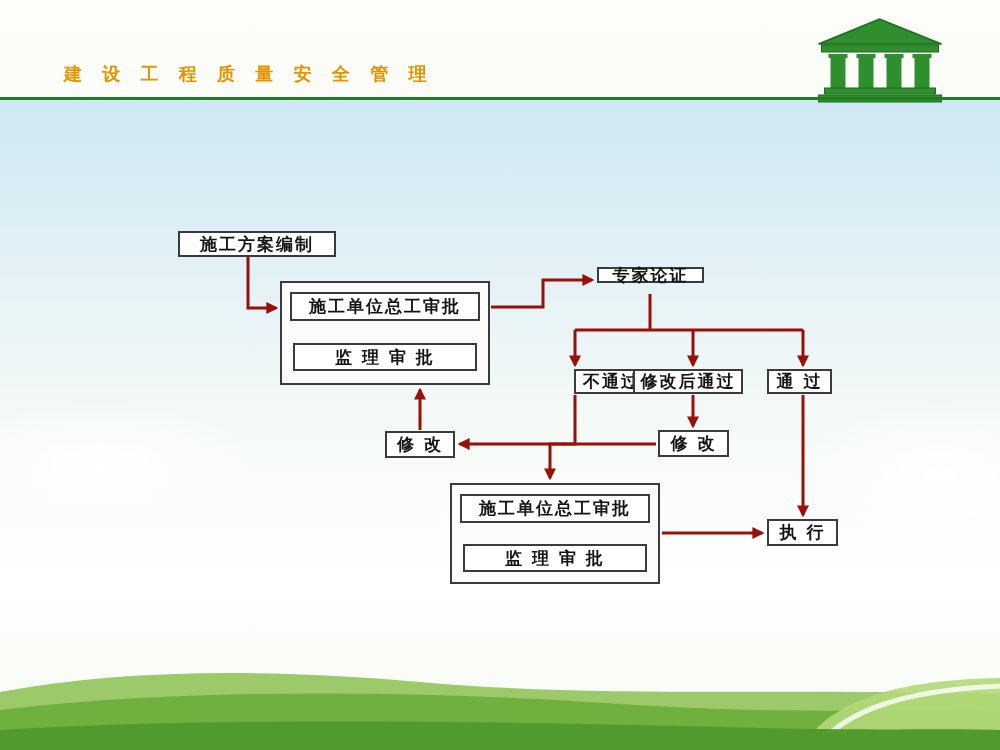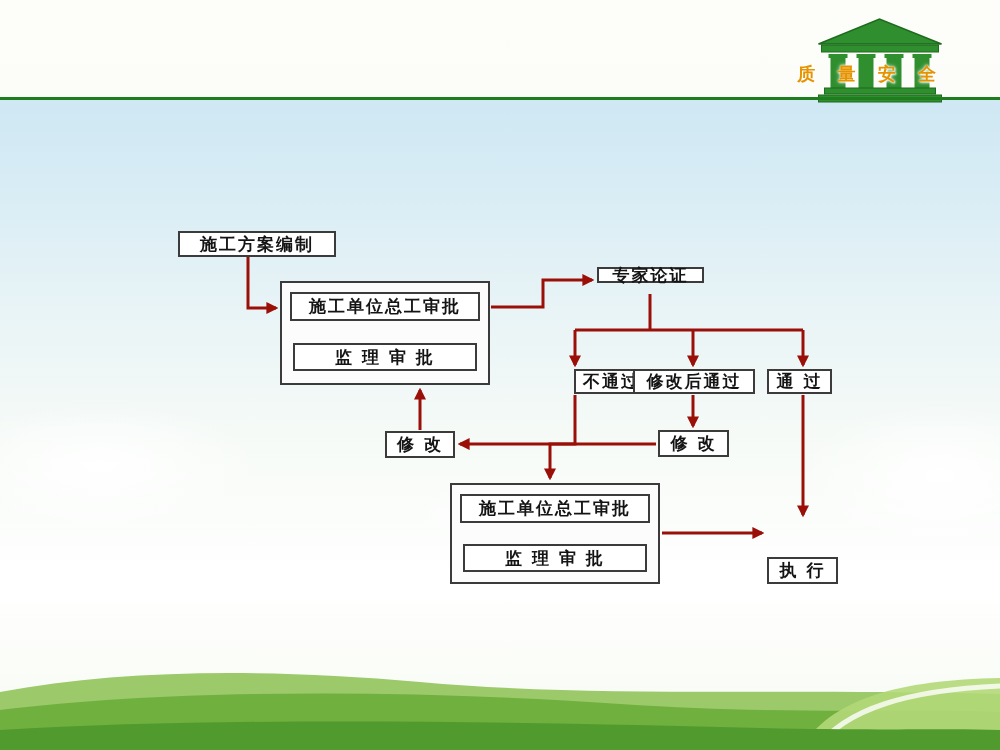--- a/index.html
+++ b/index.html
@@ -48,38 +48,38 @@
     display:flex; align-items:center; justify-content:center;
     font-weight:bold; font-size:17px; letter-spacing:2px; white-space:nowrap;
   }
   .group { background:#fcfcfc; }
 </style>
 </head>
 <body>
 
 <div class="slide">
 
+  <div class="page-title">建 设 工 程 质 量 安 全 管 理</div>
 
   <div class="logo">
     <svg viewBox="0 0 135 88" width="140" height="88">
       <polygon points="6,28 67,3 129,28" style="fill:var(--logo-green,#2f8f2f);stroke:var(--logo-green-dark,#1d6b1d)" stroke-width="1.5"></polygon>
       <rect x="9" y="29" width="117" height="7" style="fill:var(--logo-green,#2f8f2f);stroke:var(--logo-green-dark,#1d6b1d)"></rect>
       <rect x="16" y="38" width="19" height="4" style="fill:var(--logo-green,#2f8f2f)"></rect>
       <rect x="44" y="38" width="19" height="4" style="fill:var(--logo-green,#2f8f2f)"></rect>
       <rect x="72" y="38" width="19" height="4" style="fill:var(--logo-green,#2f8f2f)"></rect>
       <rect x="100" y="38" width="19" height="4" style="fill:var(--logo-green,#2f8f2f)"></rect>
       <rect x="18" y="42" width="15" height="30" style="fill:var(--logo-green,#2f8f2f)"></rect>
       <rect x="46" y="42" width="15" height="30" style="fill:var(--logo-green,#2f8f2f)"></rect>
       <rect x="74" y="42" width="15" height="30" style="fill:var(--logo-green,#2f8f2f)"></rect>
       <rect x="102" y="42" width="15" height="30" style="fill:var(--logo-green,#2f8f2f)"></rect>
       <rect x="12" y="72" width="111" height="6" style="fill:var(--logo-green,#2f8f2f);stroke:var(--logo-green-dark,#1d6b1d)"></rect>
       <rect x="6" y="79" width="123" height="7" style="fill:var(--logo-green,#2f8f2f);stroke:var(--logo-green-dark,#1d6b1d)"></rect>
     </svg>
   </div>
-  <div class="logo-text">质 量 安 全</div>
 
   <div class="header-line"></div>
 
   <div class="cloud" style="left:-60px; top:400px; width:320px; height:130px;"></div>
   <div class="cloud" style="left:800px; top:400px; width:280px; height:150px;"></div>
   <div class="cloud" style="left:400px; top:470px; width:240px; height:90px; opacity:.6;"></div>
 
   <svg class="hills" width="1000" height="120" viewBox="0 0 1000 120">
     <path d="M0,62 C120,40 260,38 420,52 C600,68 760,58 1000,64 L1000,120 L0,120 Z" fill="#9cc96a"></path>
     <path d="M0,80 C180,58 420,60 620,74 C780,85 900,78 1000,82 L1000,120 L0,120 Z" style="fill:var(--hill-green,#6fb03e)"></path>
@@ -123,25 +123,25 @@
 
   <div class="node" style="left:178px; top:231px; width:158px; height:26px;">施工方案编制</div>
 
   <div class="group" style="left:280px; top:281px; width:210px; height:104px;"></div>
   <div class="node" style="left:290px; top:292px; width:190px; height:29px;">施工单位总工审批</div>
   <div class="node" style="left:293px; top:343px; width:184px; height:28px;">监 理 审 批</div>
 
   <div class="node" style="left:597px; top:267px; width:107px; height:16px;">专家论证</div>
 
   <div class="node" style="left:538px; top:369px; width:75px; height:25px;margin-left:36px;">不通过</div>
-  <div class="node" style="left:633px; top:369px; width:122px; height:25px;">修改后通过</div>
+  <div class="node" style="left:633px; top:369px; width:110px; height:25px;">修改后通过</div>
   <div class="node" style="left:767px; top:369px; width:65px; height:25px;">通 过</div>
 
   <div class="node" style="left:385px; top:431px; width:70px; height:27px;">修 改</div>
   <div class="node" style="left:658px; top:430px; width:71px; height:27px;">修 改</div>
 
   <div class="group" style="left:450px; top:483px; width:210px; height:101px;"></div>
   <div class="node" style="left:460px; top:494px; width:190px; height:29px;">施工单位总工审批</div>
   <div class="node" style="left:463px; top:544px; width:184px; height:28px;">监 理 审 批</div>
 
-  <div class="node" style="left:767px; top:519px; width:71px; height:27px;margin-top:38px;">执 行</div>
+  <div class="node" style="left:767px; top:519px; width:71px; height:27px;">执 行</div>
 
 </div>
 
 </body></html>

